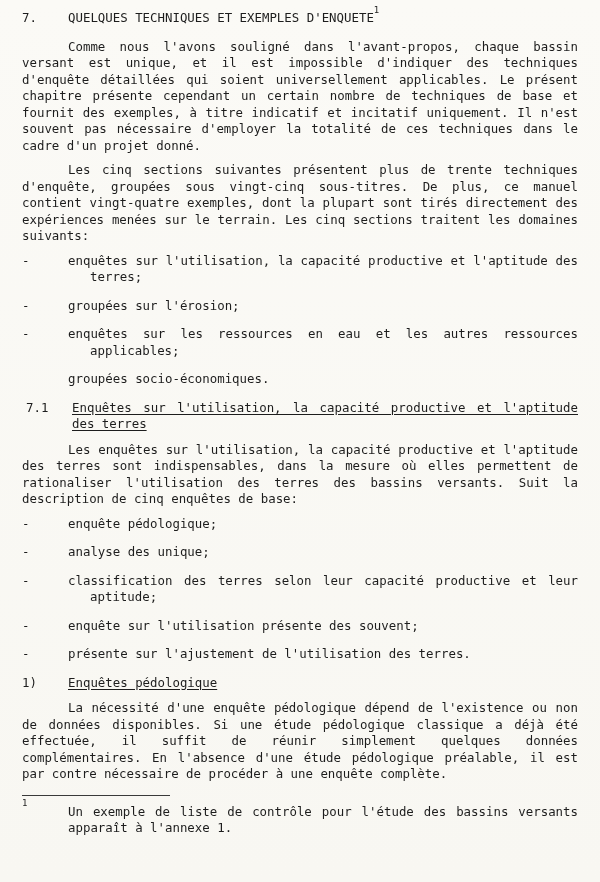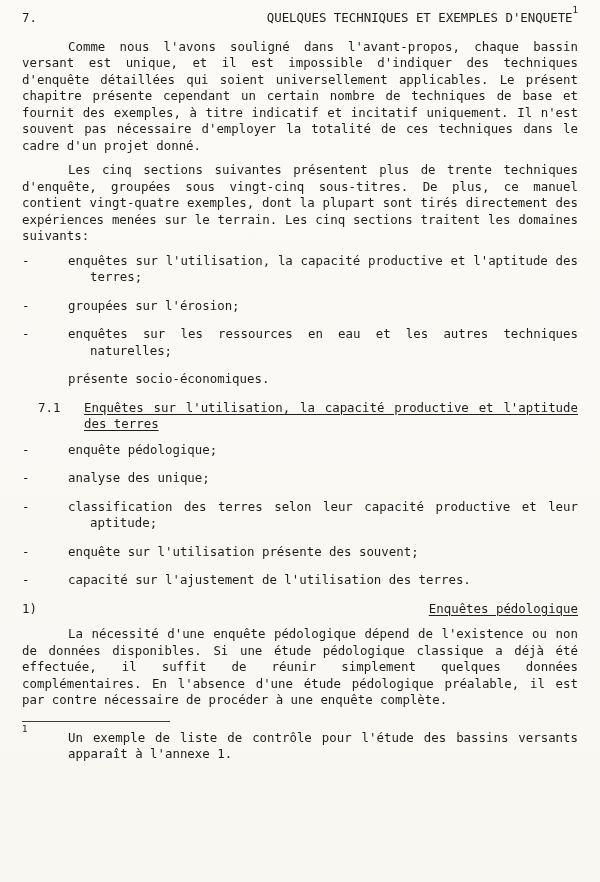--- a/index.html
+++ b/index.html
@@ -5,24 +5,24 @@
   html, body { margin:0; padding:0; background:#e9e7e2; }
   .page {
     width:600px; height:882px; box-sizing:border-box;
     margin:0; padding:10px 22px 6px 22px;
     background:linear-gradient(180deg, #fbfaf6 0%, #f8f7f2 100%);
     font-family:"DejaVu Sans Mono","Liberation Mono",monospace;
     font-size:12.4px; line-height:16.5px; color:#1d1d1d;
     overflow:hidden;
   }
   .heading { display:flex; margin:0 0 12px 0; }
-  .heading.section { margin:2px 0 9px 16px; }
+  .heading.section { margin:2px 0 9px 4px; }
   .heading.sub { margin:0 0 9px 0; }
   .num { flex:0 0 46px; width:46px; }
-  .htext { flex:1;text-align:right; }
+  .htext { flex:1; }
   .underline { text-decoration:underline; text-underline-offset:2px; }
   .justify { text-align:justify; }
   sup, .sup { font-size:9px; line-height:0; position:relative; top:-4px; }
   .para { margin:4px 0 8px 0; text-align:justify; }
   .para.indent { text-indent:46px; }
   .li { display:flex; margin:0 0 12px 0; }
   .li:last-child { margin-bottom:12px; }
   .marker { flex:0 0 46px; width:46px; }
   .litext { flex:1; padding-left:22px; text-indent:-22px; text-align:justify; }
   .footnote-rule { border-top:1px solid #3a3a3a; width:148px; margin:12px 0 8px 0; }
@@ -47,52 +47,53 @@
   <div class="li">
     <span class="marker">-</span>
     <span class="litext">enquêtes sur l'utilisation, la capacité productive et l'aptitude des terres;</span>
   </div>
   <div class="li">
     <span class="marker">-</span>
     <span class="litext">groupées sur l'érosion;</span>
   </div>
   <div class="li">
     <span class="marker">-</span>
-    <span class="litext">enquêtes sur les ressources en eau et les autres techniques naturelles;</span>
+    <span class="litext">enquêtes sur les ressources en eau et les autres ressources applicables;</span>
   </div>
   <div class="li">
     <span class="marker"></span>
-    <span class="litext">présente socio-économiques.</span>
+    <span class="litext">groupées socio-économiques.</span>
   </div>
 
   <div class="heading section">
     <span class="num">7.1</span>
     <span class="htext underline justify">Enquêtes sur l'utilisation, la capacité productive et l'aptitude des terres</span>
   </div>
 
+  <p class="para indent">Les enquêtes sur l'utilisation, la capacité productive et l'aptitude des terres sont indispensables, dans la mesure où elles permettent de rationaliser l'utilisation des terres des bassins versants. Suit la description de cinq enquêtes de base:</p>
 
   <div class="li">
     <span class="marker">-</span>
     <span class="litext">enquête pédologique;</span>
   </div>
   <div class="li">
     <span class="marker">-</span>
     <span class="litext">analyse des unique;</span>
   </div>
   <div class="li">
     <span class="marker">-</span>
     <span class="litext">classification des terres selon leur capacité productive et leur aptitude;</span>
   </div>
   <div class="li">
     <span class="marker">-</span>
     <span class="litext">enquête sur l'utilisation présente des souvent;</span>
   </div>
   <div class="li">
     <span class="marker">-</span>
-    <span class="litext">capacité sur l'ajustement de l'utilisation des terres.</span>
+    <span class="litext">présente sur l'ajustement de l'utilisation des terres.</span>
   </div>
 
   <div class="heading sub">
     <span class="num">1)</span>
     <span class="htext underline">Enquêtes pédologique</span>
   </div>
 
   <p class="para indent">La nécessité d'une enquête pédologique dépend de l'existence ou non de données disponibles. Si une étude pédologique classique a déjà été effectuée, il suffit de réunir simplement quelques données complémentaires. En l'absence d'une étude pédologique préalable, il est par contre nécessaire de procéder à une enquête complète.</p>
 
   <div class="footnote-rule"></div>

